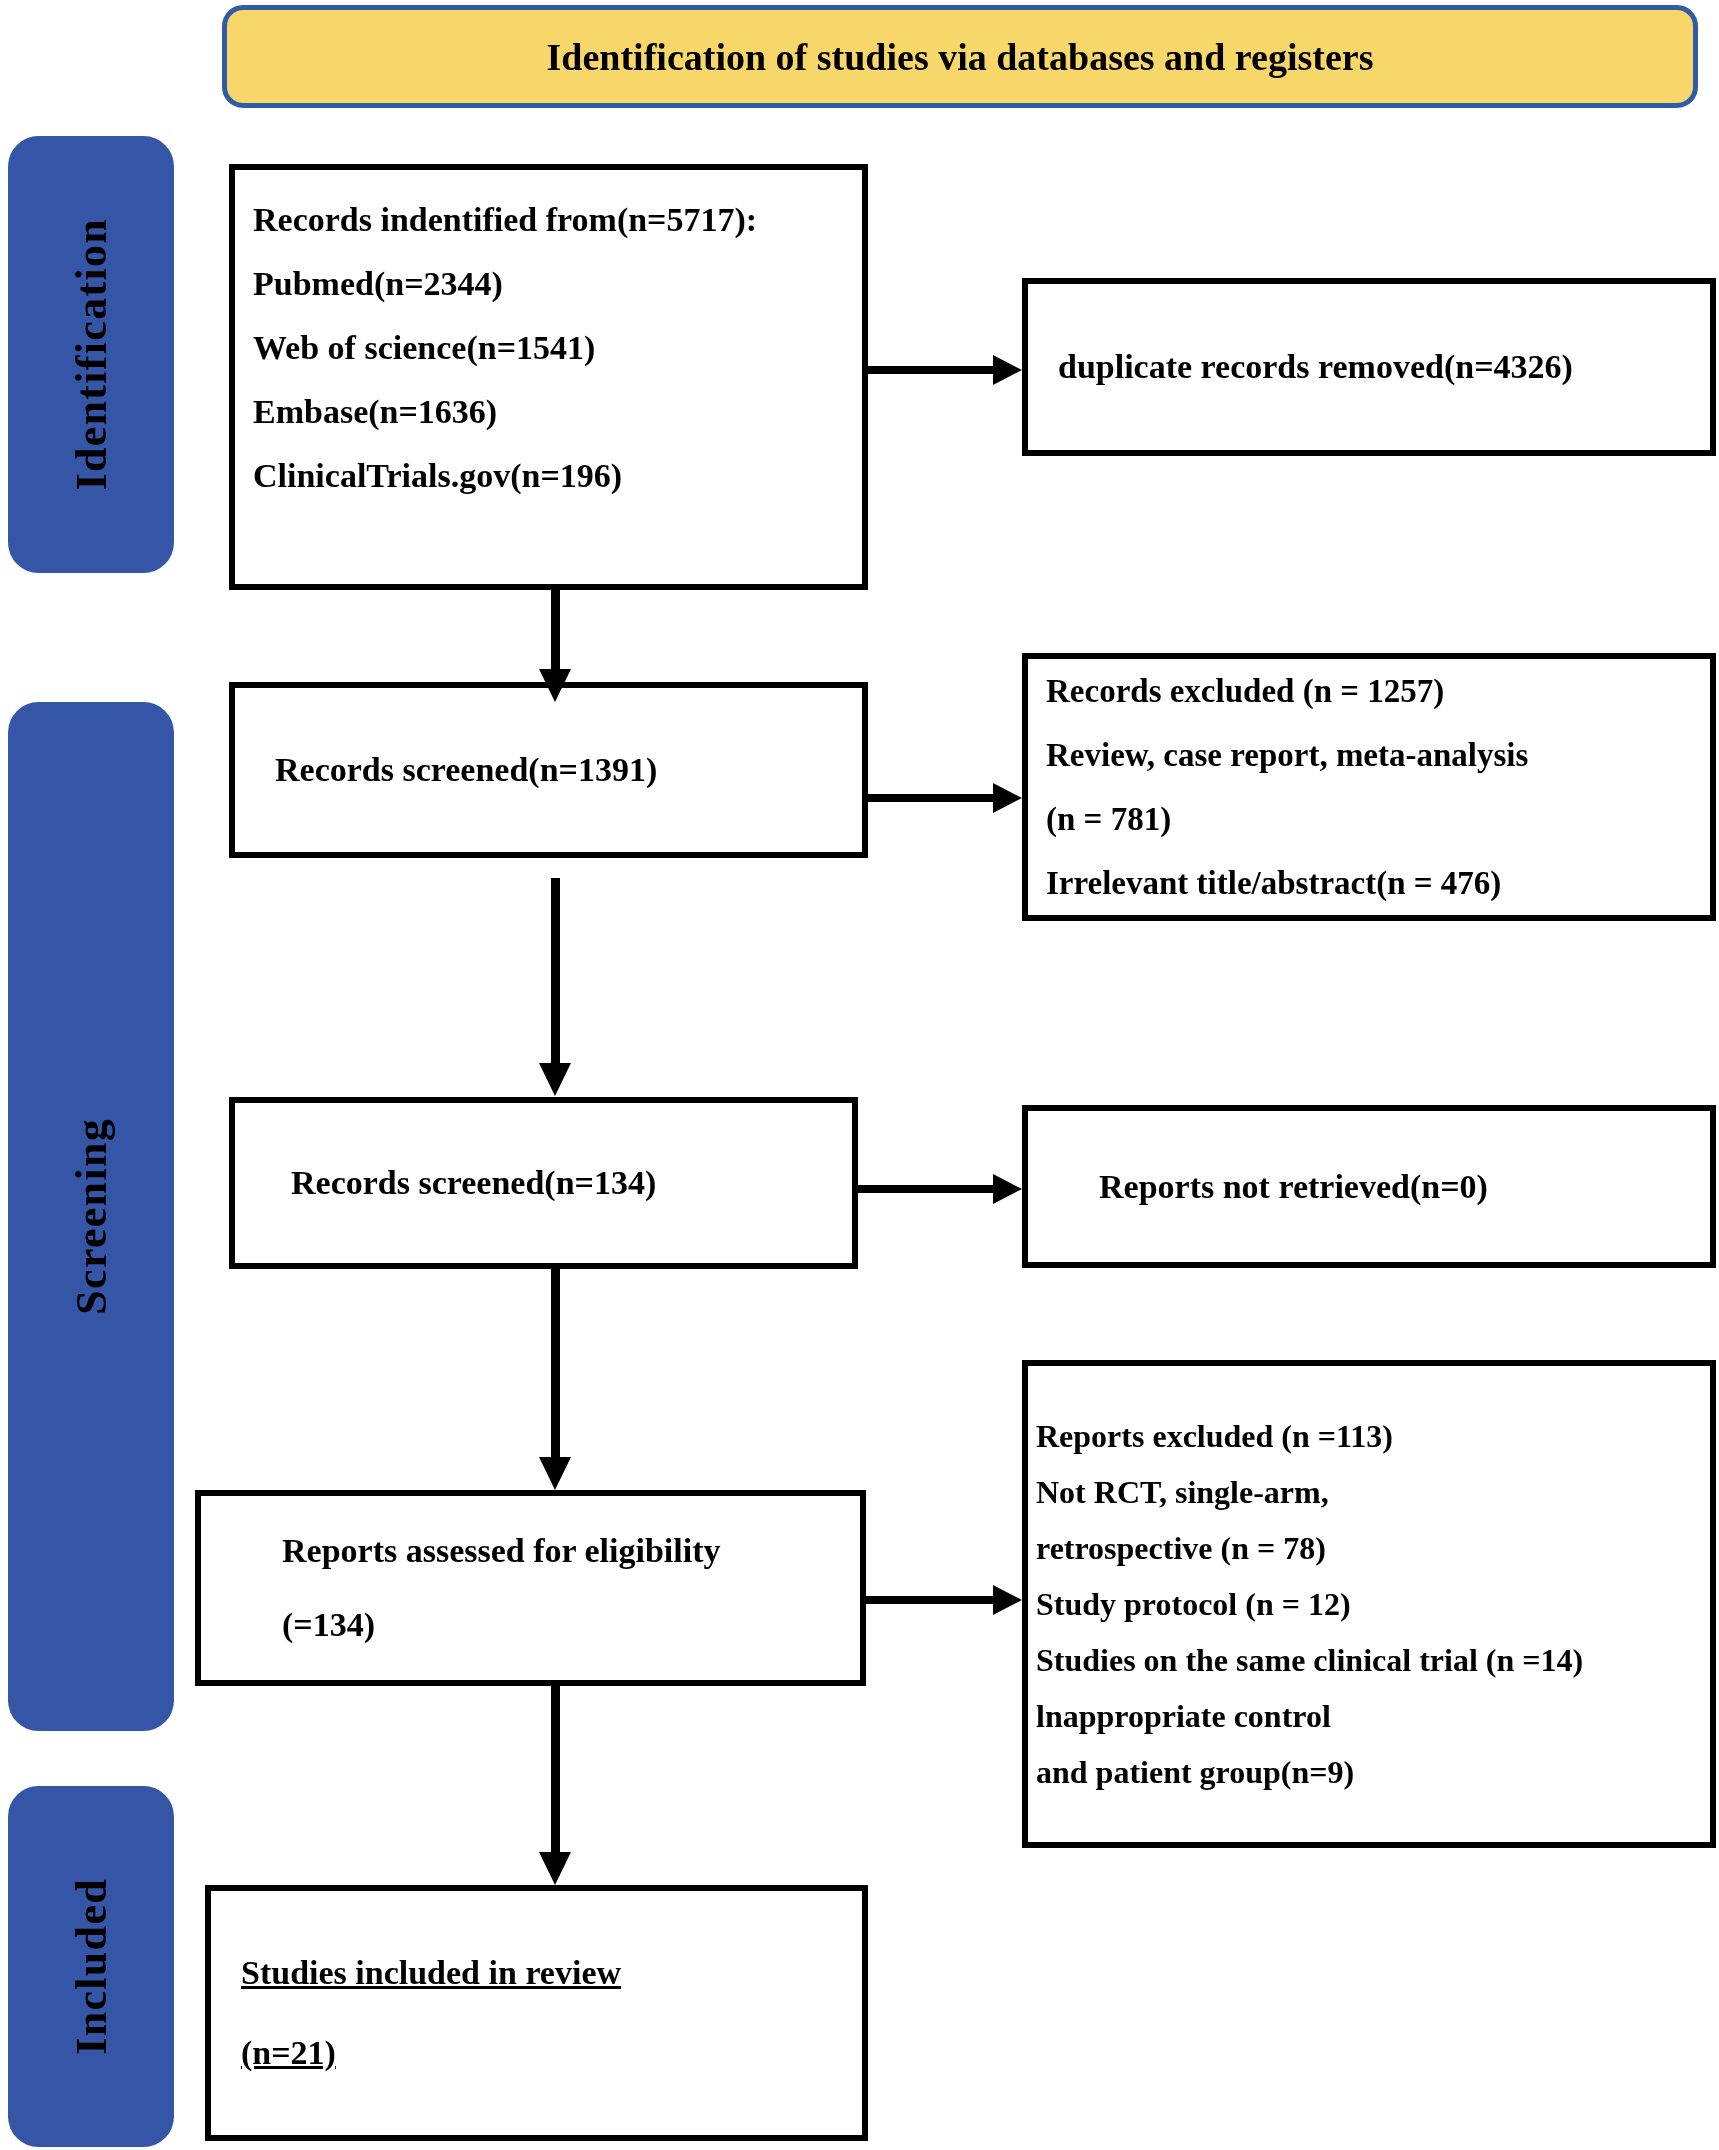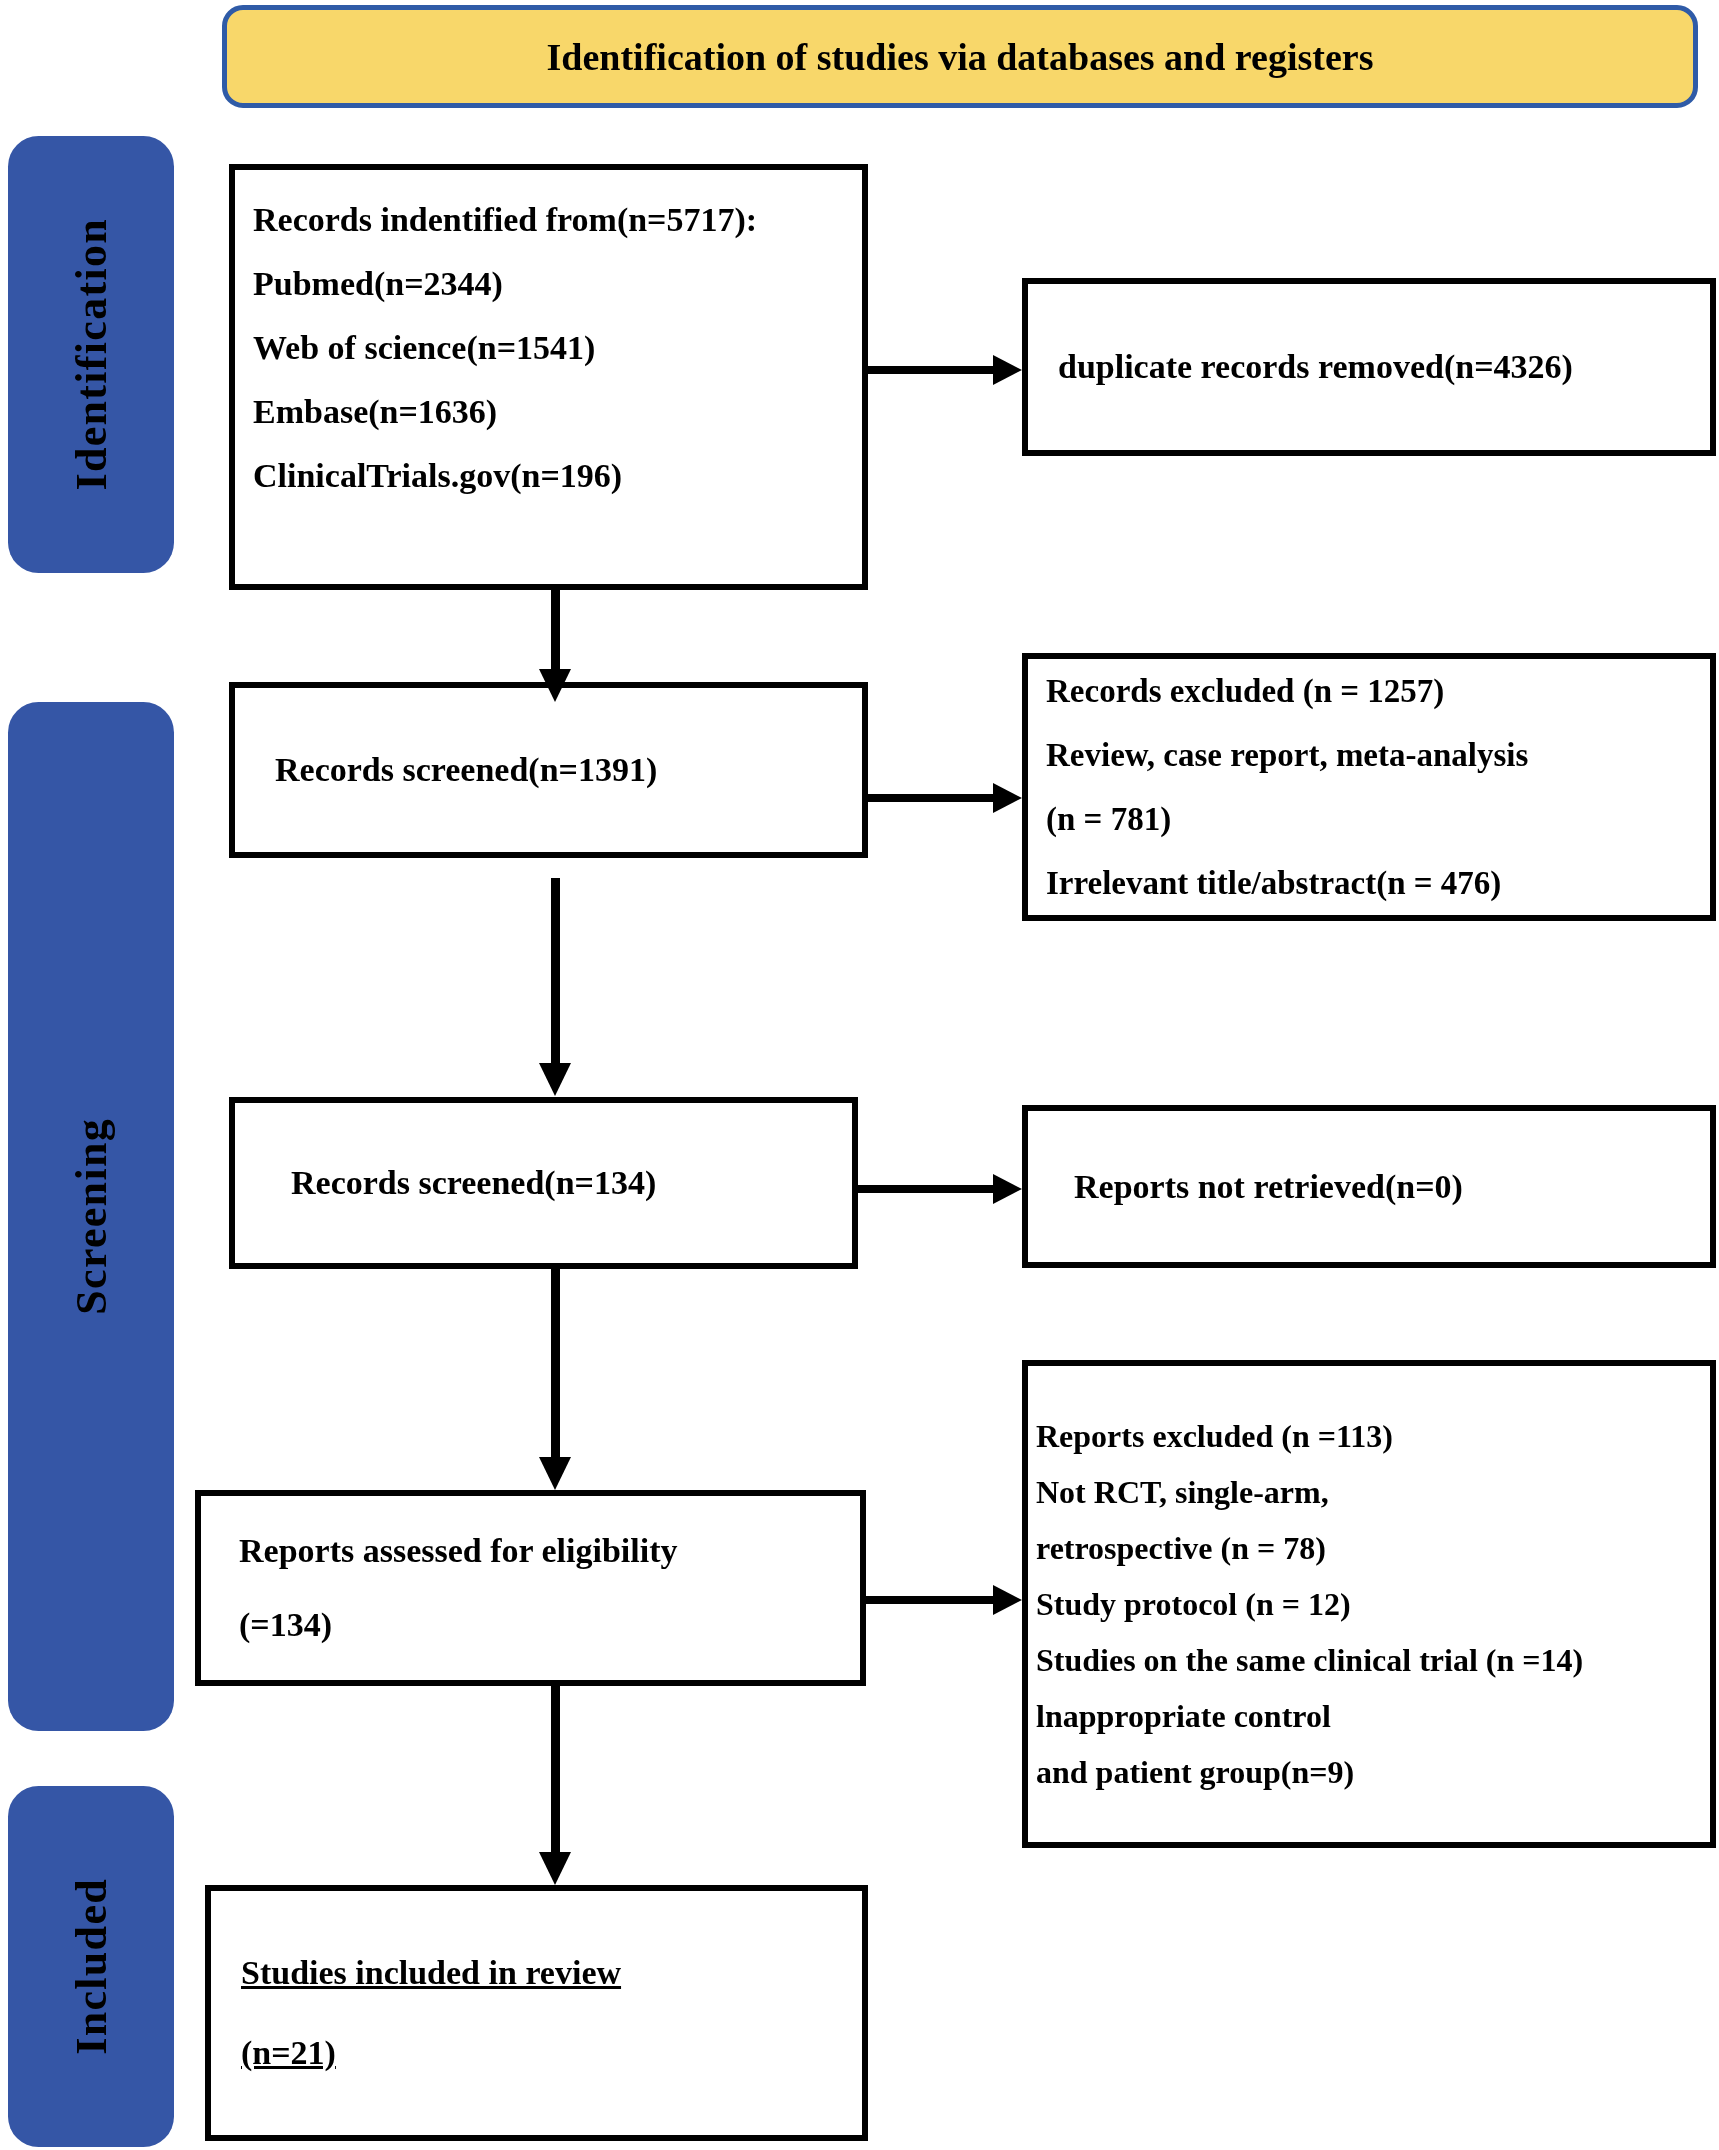--- a/index.html
+++ b/index.html
@@ -32,22 +32,22 @@
   .fbox{
     position:absolute; background:#fff; border:6.6px solid #000; box-sizing:border-box;
     display:flex; flex-direction:column; justify-content:center; align-items:flex-start;
     font-size:34px; line-height:64px; white-space:nowrap;
   }
   #box-identified{left:229px; top:164px; width:639px; height:426px; padding-left:18px; padding-bottom:58px;}
   #box-screened-1391{left:229px; top:682px; width:639px; height:176px; padding-left:40px;}
   #box-records-excluded{left:1022px; top:653px; width:694px; height:268px; padding-left:18px; font-size:33px; line-height:64px;}
   #box-dup-removed{left:1022px; top:278px; width:694px; height:178px; padding-left:30px;}
   #box-screened-134{left:229px; top:1097px; width:629px; height:172px; padding-left:56px;}
-  #box-not-retrieved{left:1022px; top:1105px; width:694px; height:163px; padding-left:46px;}
-  #box-assessed{left:195px; top:1490px; width:671px; height:196px; padding-left:38px; line-height:74px;}
+  #box-not-retrieved{left:1022px; top:1105px; width:694px; height:163px; padding-left:71px;}
+  #box-assessed{left:195px; top:1490px; width:671px; height:196px; padding-left:81px; line-height:74px;}
   #box-reports-excluded{left:1022px; top:1360px; width:694px; height:488px; padding-left:8px; font-size:32px; line-height:56px;}
   #box-included-review{left:205px; top:1885px; width:663px; height:256px; padding-left:30px; line-height:80px;text-decoration:underline;}
   
   .hline{position:absolute; height:8px; background:#000;}
   .vline{position:absolute; width:8.6px; background:#000;}
   .head-right{position:absolute; width:0; height:0;
     border-left:29px solid #000; border-top:15.2px solid transparent; border-bottom:15.2px solid transparent;}
   .head-down{position:absolute; width:0; height:0;
     border-top:33px solid #000; border-left:16px solid transparent; border-right:16px solid transparent;}
 </style>

